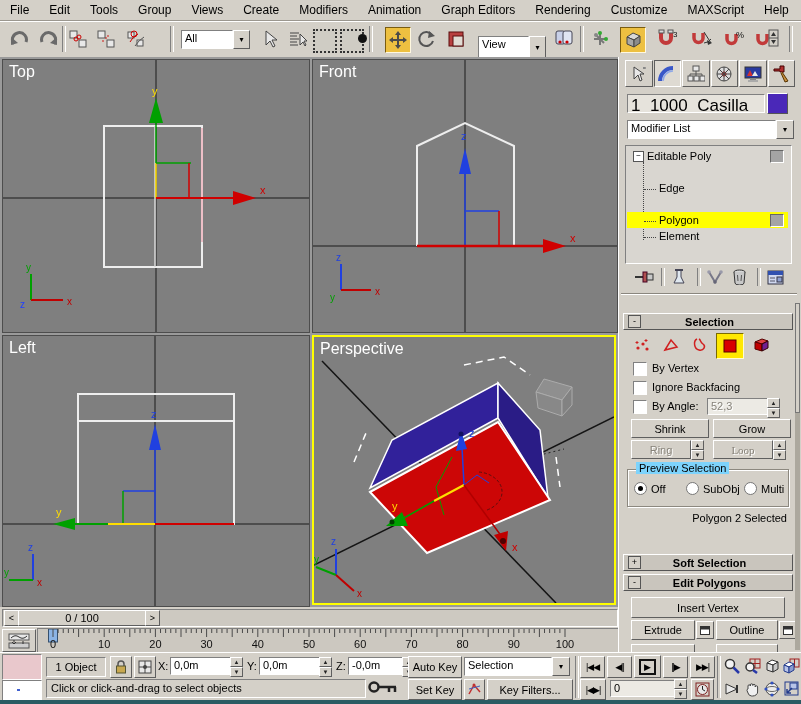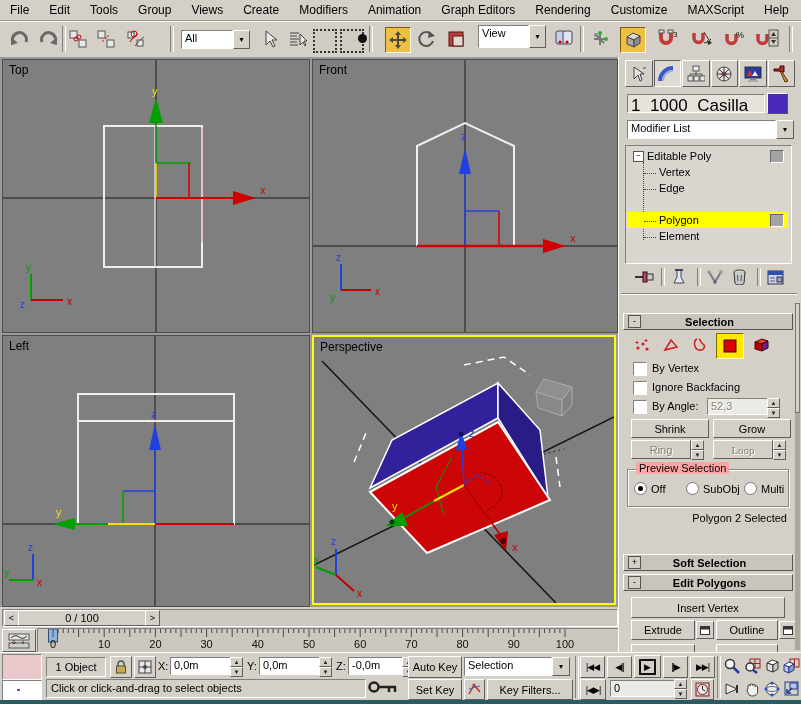--- a/index.html
+++ b/index.html
@@ -10,35 +10,35 @@
   .sunk{border:1px solid;border-color:#808080 #fff #fff #808080;}
   .fld{background:#fff;border:1px solid;border-color:#808080 #fff #fff #808080;
        padding:1px 3px;overflow:hidden;white-space:nowrap;}
   .btn{background:#d4d0c8;border:1px solid;border-color:#fff #5f5f5f #5f5f5f #fff;
        display:flex;align-items:center;justify-content:center;text-align:center;overflow:hidden;}
   .tbtn{display:flex;align-items:center;justify-content:center;width:24px;height:24px;}
   .tbtn.active{background:#edc041;border:1px solid;border-color:#7a5c10 #fff8e0 #fff8e0 #7a5c10;}
   .vsep{width:2px;border-left:1px solid #808080;border-right:1px solid #fff;}
   .menu-item{display:inline-block;padding:3px 10px 2px 10px;font-size:12px;}
   .vp{background:#7f7f7f;overflow:hidden;}
-  .vplabel{position:absolute;left:6px;top:3px;color:#000000;font-size:12px;}
+  .vplabel{position:absolute;left:6px;top:3px;color:#ffffff;font-size:16px;}
   .cb{width:12px;height:12px;background:#fff;border:1px solid;border-color:#808080 #fff #fff #808080;}
   .radio{width:11px;height:11px;border-radius:50%;background:#fff;border:1px solid #777;
          display:flex;align-items:center;justify-content:center;}
   .radio .dot{width:5px;height:5px;border-radius:50%;background:#000;}
   .spin{width:13px;display:flex;flex-direction:column;}
   .spin div{flex:1;background:#d4d0c8;border:1px solid;border-color:#fff #5f5f5f #5f5f5f #fff;
             font-size:6px;line-height:8px;text-align:center;color:#222;padding:0;}
   .rollhdr{background:#c9c5bd;border:1px solid;border-color:#fff #555 #555 #fff;
            display:flex;align-items:center;font-weight:bold;}
   .rollhdr .pm{width:11px;height:11px;margin:0 4px;background:#d4d0c8;border:1px solid #555;
                font-size:9px;line-height:10px;text-align:center;font-weight:normal;}
   .rollhdr .ttl{flex:1;text-align:center;margin-right:18px;}
   .grp{border:1px solid #8c887f;box-shadow:1px 1px 0 #fff,inset 1px 1px 0 #fff;}
-  .grp .gttl{position:absolute;top:-8px;left:8px;background:#fca5a5;padding:0 3px;}
+  .grp .gttl{position:absolute;top:-8px;left:8px;background:#7dd3fc;padding:0 3px;}
   .dis{color:#87837a;text-shadow:1px 1px 0 #fff;}
   .stackrow{position:absolute;left:1px;height:16px;line-height:16px;width:161px;}
   svg{display:block;}
   .glyph{font-size:9px;letter-spacing:-1px;white-space:nowrap;}
 </style>
 </head>
 <body>
 
 <div id="root">
 
@@ -132,21 +132,21 @@
           <path d="M13,2 L19,7 L12,9 Z" fill="#555"></path>
         </svg>
     </div>
     <div class="abs tbtn" style="left:444px;top:5px;">
       <svg width="18" height="18">
           <rect x="2" y="2" width="14" height="14" fill="#b84040" stroke="#5a0f0f"></rect>
           <rect x="6" y="6" width="10" height="10" fill="#e0dcd4" stroke="#5a0f0f"></rect>
         </svg>
     </div>
 
-    <div class="abs" style="left:478px;top:3px;width:68px;height:23px;display:flex;">
+    <div class="abs" style="left:478px;top:14px;width:68px;height:23px;display:flex;">
       <div class="fld" style="flex:1;font-size:11px;">View</div>
       <div class="btn" style="width:15px;font-size:8px;">▾</div>
     </div>
     <div class="abs tbtn" style="left:552px;top:5px;">
       <svg width="20" height="20">
           <rect x="2" y="2" width="9" height="13" rx="2" fill="#c8d0e8" stroke="#445"></rect>
           <rect x="9" y="2" width="9" height="13" rx="2" fill="#dfe4f2" stroke="#445"></rect>
           <circle cx="6" cy="13" r="1.6" fill="#c00"></circle>
           <circle cx="13" cy="13" r="1.6" fill="#c00"></circle>
         </svg>
@@ -526,21 +526,20 @@
     <div class="abs" style="left:148px;top:36px;width:19px;height:19px;background:#4a28b8;border:1px solid;border-color:#fff #555 #555 #fff;"></div>
 
     <div class="abs" style="left:8px;top:63px;width:167px;height:19px;display:flex;">
       <div class="fld" style="flex:1;font-size:11px;">Modifier List</div>
       <div class="btn" style="width:16px;font-size:8px;">▾</div>
     </div>
 
     <div class="abs sunk" style="left:6px;top:88px;width:165px;height:117px;background:#d9d6d0;" id="stackbox">
         <div class="stackrow" style="top:2px;"><span style="display:inline-block;width:9px;height:9px;border:1px solid #555;background:#fff;font-size:8px;line-height:8px;text-align:center;vertical-align:middle;margin:0 3px 2px 6px;">−</span><span>Editable Poly</span><span style="position:absolute;right:4px;top:2px;width:12px;height:11px;background:#a4a4a4;border:1px solid;border-color:#666 #fff #fff #666;"></span></div>
         <div style="position:absolute;left:17px;top:16px;width:0;height:78px;border-left:1px dotted #444;"></div>
-        <div class="stackrow" style="top:18px;"><span style="display:inline-block;width:12px;margin-left:17px;border-top:1px dotted #444;vertical-align:middle;"></span><span style="padding-left:3px;">Vertex</span></div>
         <div class="stackrow" style="top:34px;"><span style="display:inline-block;width:12px;margin-left:17px;border-top:1px dotted #444;vertical-align:middle;"></span><span style="padding-left:3px;">Edge</span></div>
         <div class="stackrow" style="top:66px;background:#ffff00;"><span style="display:inline-block;width:12px;margin-left:17px;border-top:1px dotted #444;vertical-align:middle;"></span><span style="padding-left:3px;margin-top:24px;">Polygon</span><span style="position:absolute;right:4px;top:2px;width:12px;height:11px;background:#a4a4a4;border:1px solid;border-color:#666 #fff #fff #666;"></span></div>
         <div class="stackrow" style="top:82px;"><span style="display:inline-block;width:12px;margin-left:17px;border-top:1px dotted #444;vertical-align:middle;"></span><span style="padding-left:3px;">Element</span></div>
       </div>
 
     <div class="abs" style="left:0;top:209px;width:183px;height:24px;">
       <div class="abs tbtn" style="left:14px;top:0;width:24px;height:22px;">
         <svg width="20" height="12">
             <line x1="0" y1="6" x2="8" y2="6" stroke="#333" stroke-width="2"></line>
             <rect x="8" y="1" width="4" height="10" fill="#b05050" stroke="#402"></rect>

